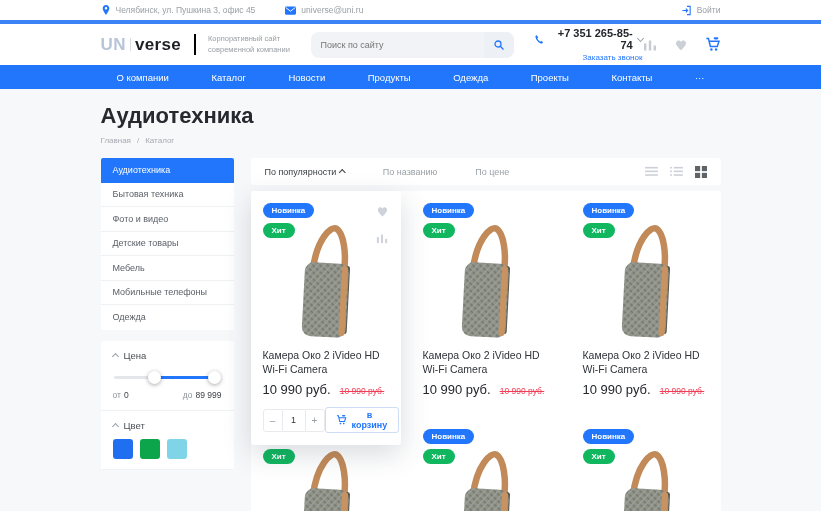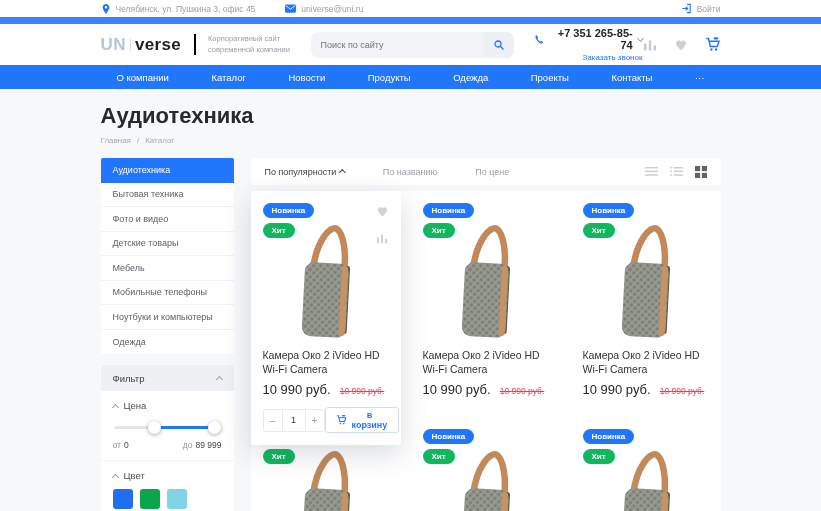--- a/index.html
+++ b/index.html
@@ -1,21 +1,21 @@
 <!DOCTYPE html>
 <html><head>
 <meta charset="utf-8">
 <style>
   * { box-sizing: border-box; margin: 0; padding: 0; }
   html,body { width:821px; height:511px; overflow:hidden; }
   body { font-family:"Liberation Sans", sans-serif; background:#f7f8fa; position:relative; }
   .container { width:620px; margin:0 auto; }
 
   
-  .topbar { background:#fff; border-bottom:7px solid #3b82f6; height:24px; font-size:8.5px; color:#9aa0a6; }
+  .topbar { background:#fff; border-bottom:4px solid #3b82f6; height:24px; font-size:8.5px; color:#9aa0a6; }
   .topbar-row { display:flex; justify-content:space-between; align-items:center; height:100%; }
   .tb-left { display:flex; gap:30px; }
   .tb-item { display:flex; align-items:center; gap:5px; cursor:pointer; }
   .tb-item svg { flex:none; }
 
   
   .header { background:#fff; height:41px; }
   .header-row { display:flex; align-items:center; height:100%; }
   .logo { display:flex; align-items:center; cursor:pointer; }
   .logo-un { color:#b7c5d8; font-weight:700; font-size:17px; letter-spacing:.5px; }
@@ -210,29 +210,24 @@
     <div class="layout">
 
       <aside class="sidebar">
         <div class="cat-card">
             <div class="cat-item active">Аудиотехника</div>
             <div class="cat-item">Бытовая техника</div>
             <div class="cat-item">Фото и видео</div>
             <div class="cat-item">Детские товары</div>
             <div class="cat-item">Мебель</div>
             <div class="cat-item">Мобильные телефоны</div>
-            <div class="cat-item">Ноутбуки и компьютеры</div>
             <div class="cat-item">Одежда</div>
           </div>
 
         <div class="filter-card">
-          <div class="filter-head">
-            <span>Фильтр</span>
-            <span class="chev-up"></span>
-          </div>
           <div class="f-section">
             <div class="f-label">
               <span class="chev-up"></span>
               <span>Цена</span>
             </div>
             <div class="slider">
               <span class="track"></span>
               <span class="fill"></span>
               <span class="handle h-from"></span>
               <span class="handle h-to"></span>

